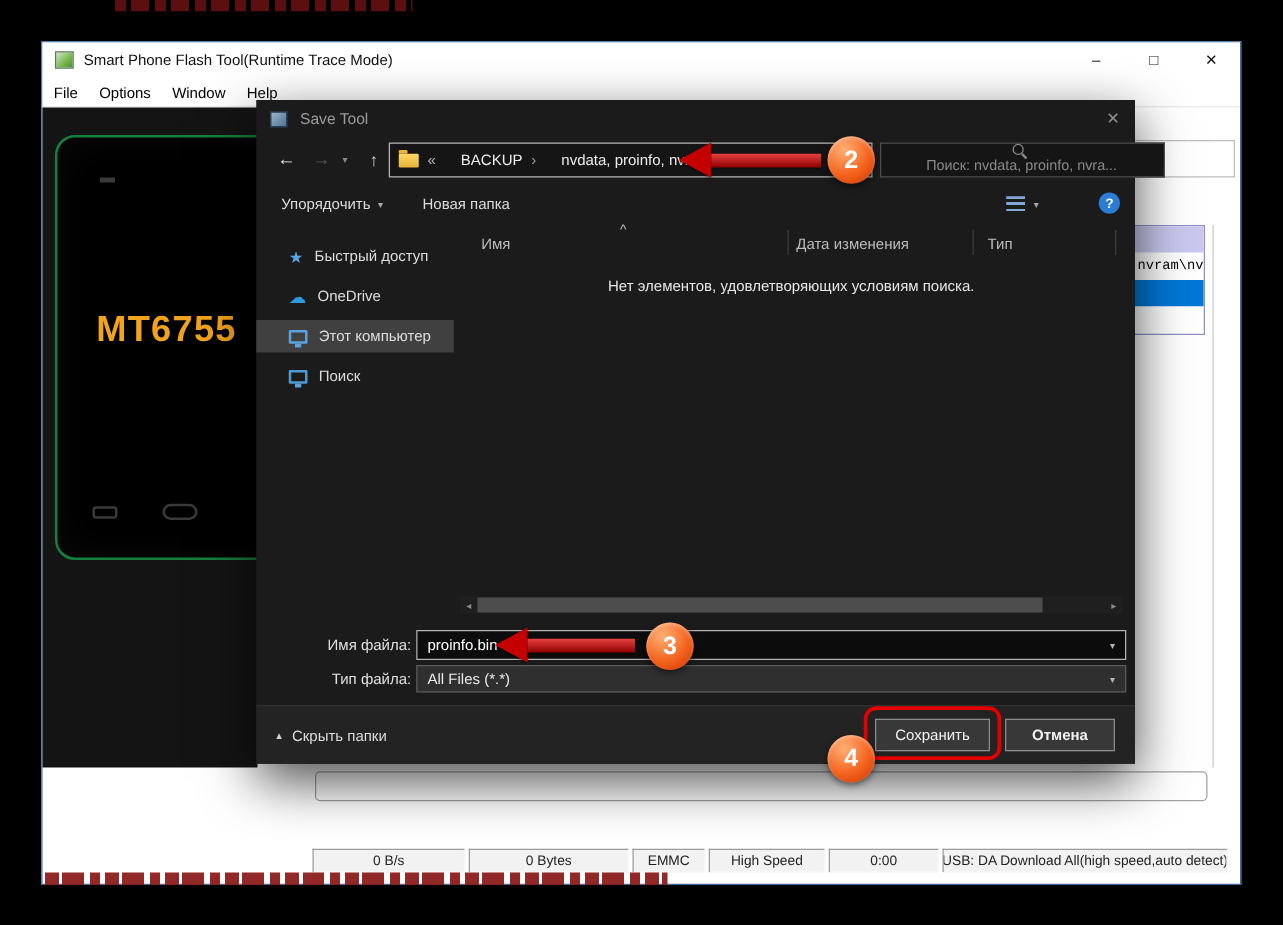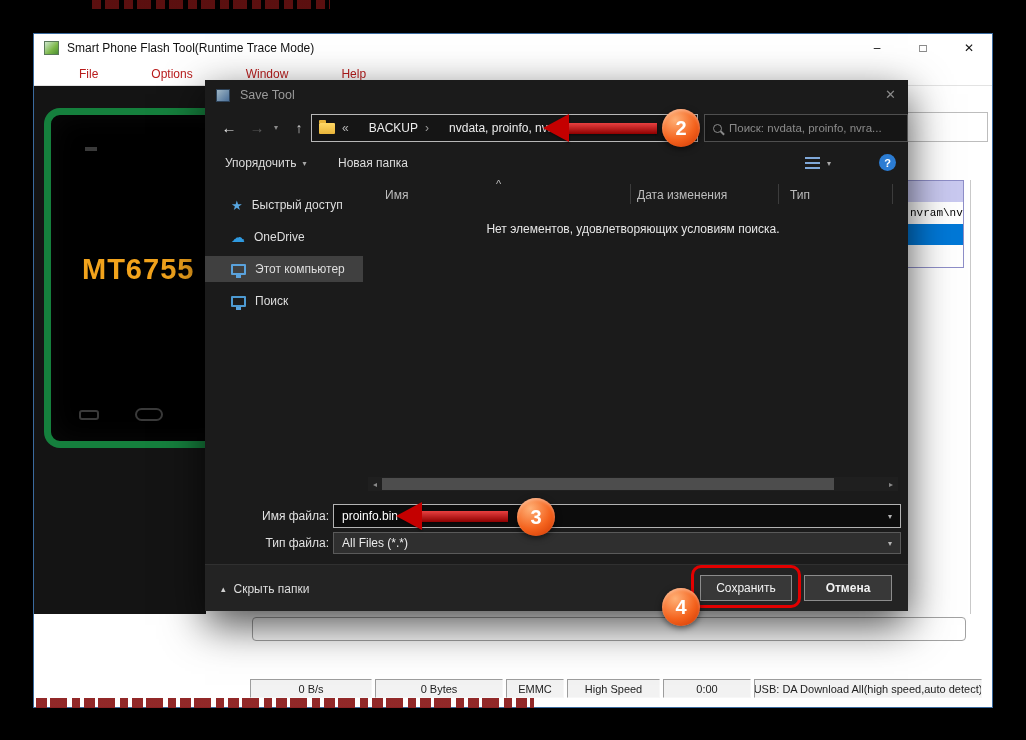--- a/index.html
+++ b/index.html
@@ -19,26 +19,26 @@
   .titlebar { position:absolute; left:0; top:0; right:0; height:28px; background:#fff;
     display:flex; align-items:center; }
   .app-icon { width:15px; height:14px; margin-left:10px; border:1px solid #5a7a5a;
     background:linear-gradient(135deg,#cfe8cf 0%,#7ab648 60%,#4c8f33 100%); }
   .titlebar .title { margin-left:8px; font-size:12px; color:#111; }
   .win-controls { position:absolute; right:0; top:0; height:28px; display:flex; }
   .win-btn { width:46px; height:28px; display:flex; align-items:center; justify-content:center;
     font-size:12px; color:#111; }
   .menubar { position:absolute; left:0; top:28px; right:0; height:24px; background:#fff;
     border-bottom:1px solid #e3e3e3; display:flex; align-items:center; padding-left:9px; gap:17px; }
-  .menu-item { font-size:12px; color:#b91c1c;margin-left:36px; }
+  .menu-item { font-size:12px; color:#000000; }
 
   .left-panel { position:absolute; left:0; top:52px; width:172px; height:528px;
     background:#141414; overflow:hidden; }
   .phone { position:absolute; left:10px; top:22px; width:200px; height:340px; background:#000;
-    border:7px solid #15803d; border-radius:16px; box-shadow:inset 0 0 30px #0a0a0a; }
+    border:2px solid #15803d; border-radius:16px; box-shadow:inset 0 0 30px #0a0a0a; }
   .phone-label { position:absolute; left:31px; top:138px; color:#f2a31c; font-weight:bold;
     font-size:29px; letter-spacing:1px; }
   .phone-mark { position:absolute; left:34px; top:32px; width:12px; height:4px; background:#3a3a3a; }
   .phone-btn1 { position:absolute; left:28px; top:295px; width:20px; height:10px;
     border:2px solid #3a3a3a; border-radius:3px; }
   .phone-btn2 { position:absolute; left:84px; top:293px; width:28px; height:13px;
     border:2px solid #3a3a3a; border-radius:8px; }
 
   .right-strip { position:absolute; left:874px; top:52px; width:84px; height:528px; background:#fff; }
   .rs-box { position:absolute; left:0; top:26px; width:80px; height:30px; background:#fff;
@@ -77,22 +77,22 @@
   .ic-up { left:84px; width:20px; color:#d0d0d0; font-size:14px; }
   .address-bar { position:absolute; left:106px; top:0; width:387px; height:28px; background:#151515;
     border:1px solid #b8b8b8; display:flex; align-items:center; padding:0 7px; white-space:nowrap; overflow:hidden; }
   .folder-icon { width:16px; height:11px; background:linear-gradient(#ffd764,#e8b43a);
     border-radius:1px; position:relative; margin-right:7px; flex:none; }
   .folder-icon::before { content:""; position:absolute; top:-3px; left:0; width:7px; height:3px;
     background:#e8b43a; border-radius:1px 1px 0 0; }
   .crumb-sep { color:#9a9a9a; margin:0 7px; }
   .crumb-ovf { color:#b5b5b5; margin-right:7px; }
   .crumb { color:#ececec;padding-left:13px; }
-  .search-box { position:absolute; left:499px; top:0; width:204px; height:28px; background:#151515;
-    border:1px solid #4f4f4f; display:flex; align-items:center; padding:0 8px; }
+  .search-box { position:absolute; left:499px; top:0; width:228px; height:28px; background:#151515;
+    border:1px solid #4f4f4f; display:flex; align-items:center; padding:0 8px;flex-direction:column; }
   .mag-icon { width:9px; height:9px; border:1.5px solid #8a8a8a; border-radius:50%;
     position:relative; margin-right:7px; flex:none; }
   .mag-icon::after { content:""; position:absolute; width:5px; height:1.5px; background:#8a8a8a;
     transform:rotate(45deg); right:-4px; bottom:-2px; }
   .search-input { flex:1; min-width:0; background:transparent; border:none; outline:none;
     color:#cfcfcf; font-size:11.5px; font-family:inherit; }
   .search-input::placeholder { color:#8a8a8a; }
 
   .dlg-toolbar { position:absolute; left:0; top:70px; width:703px; height:26px; }
   .tb-item { position:absolute; top:0; height:26px; display:flex; align-items:center; gap:6px;

